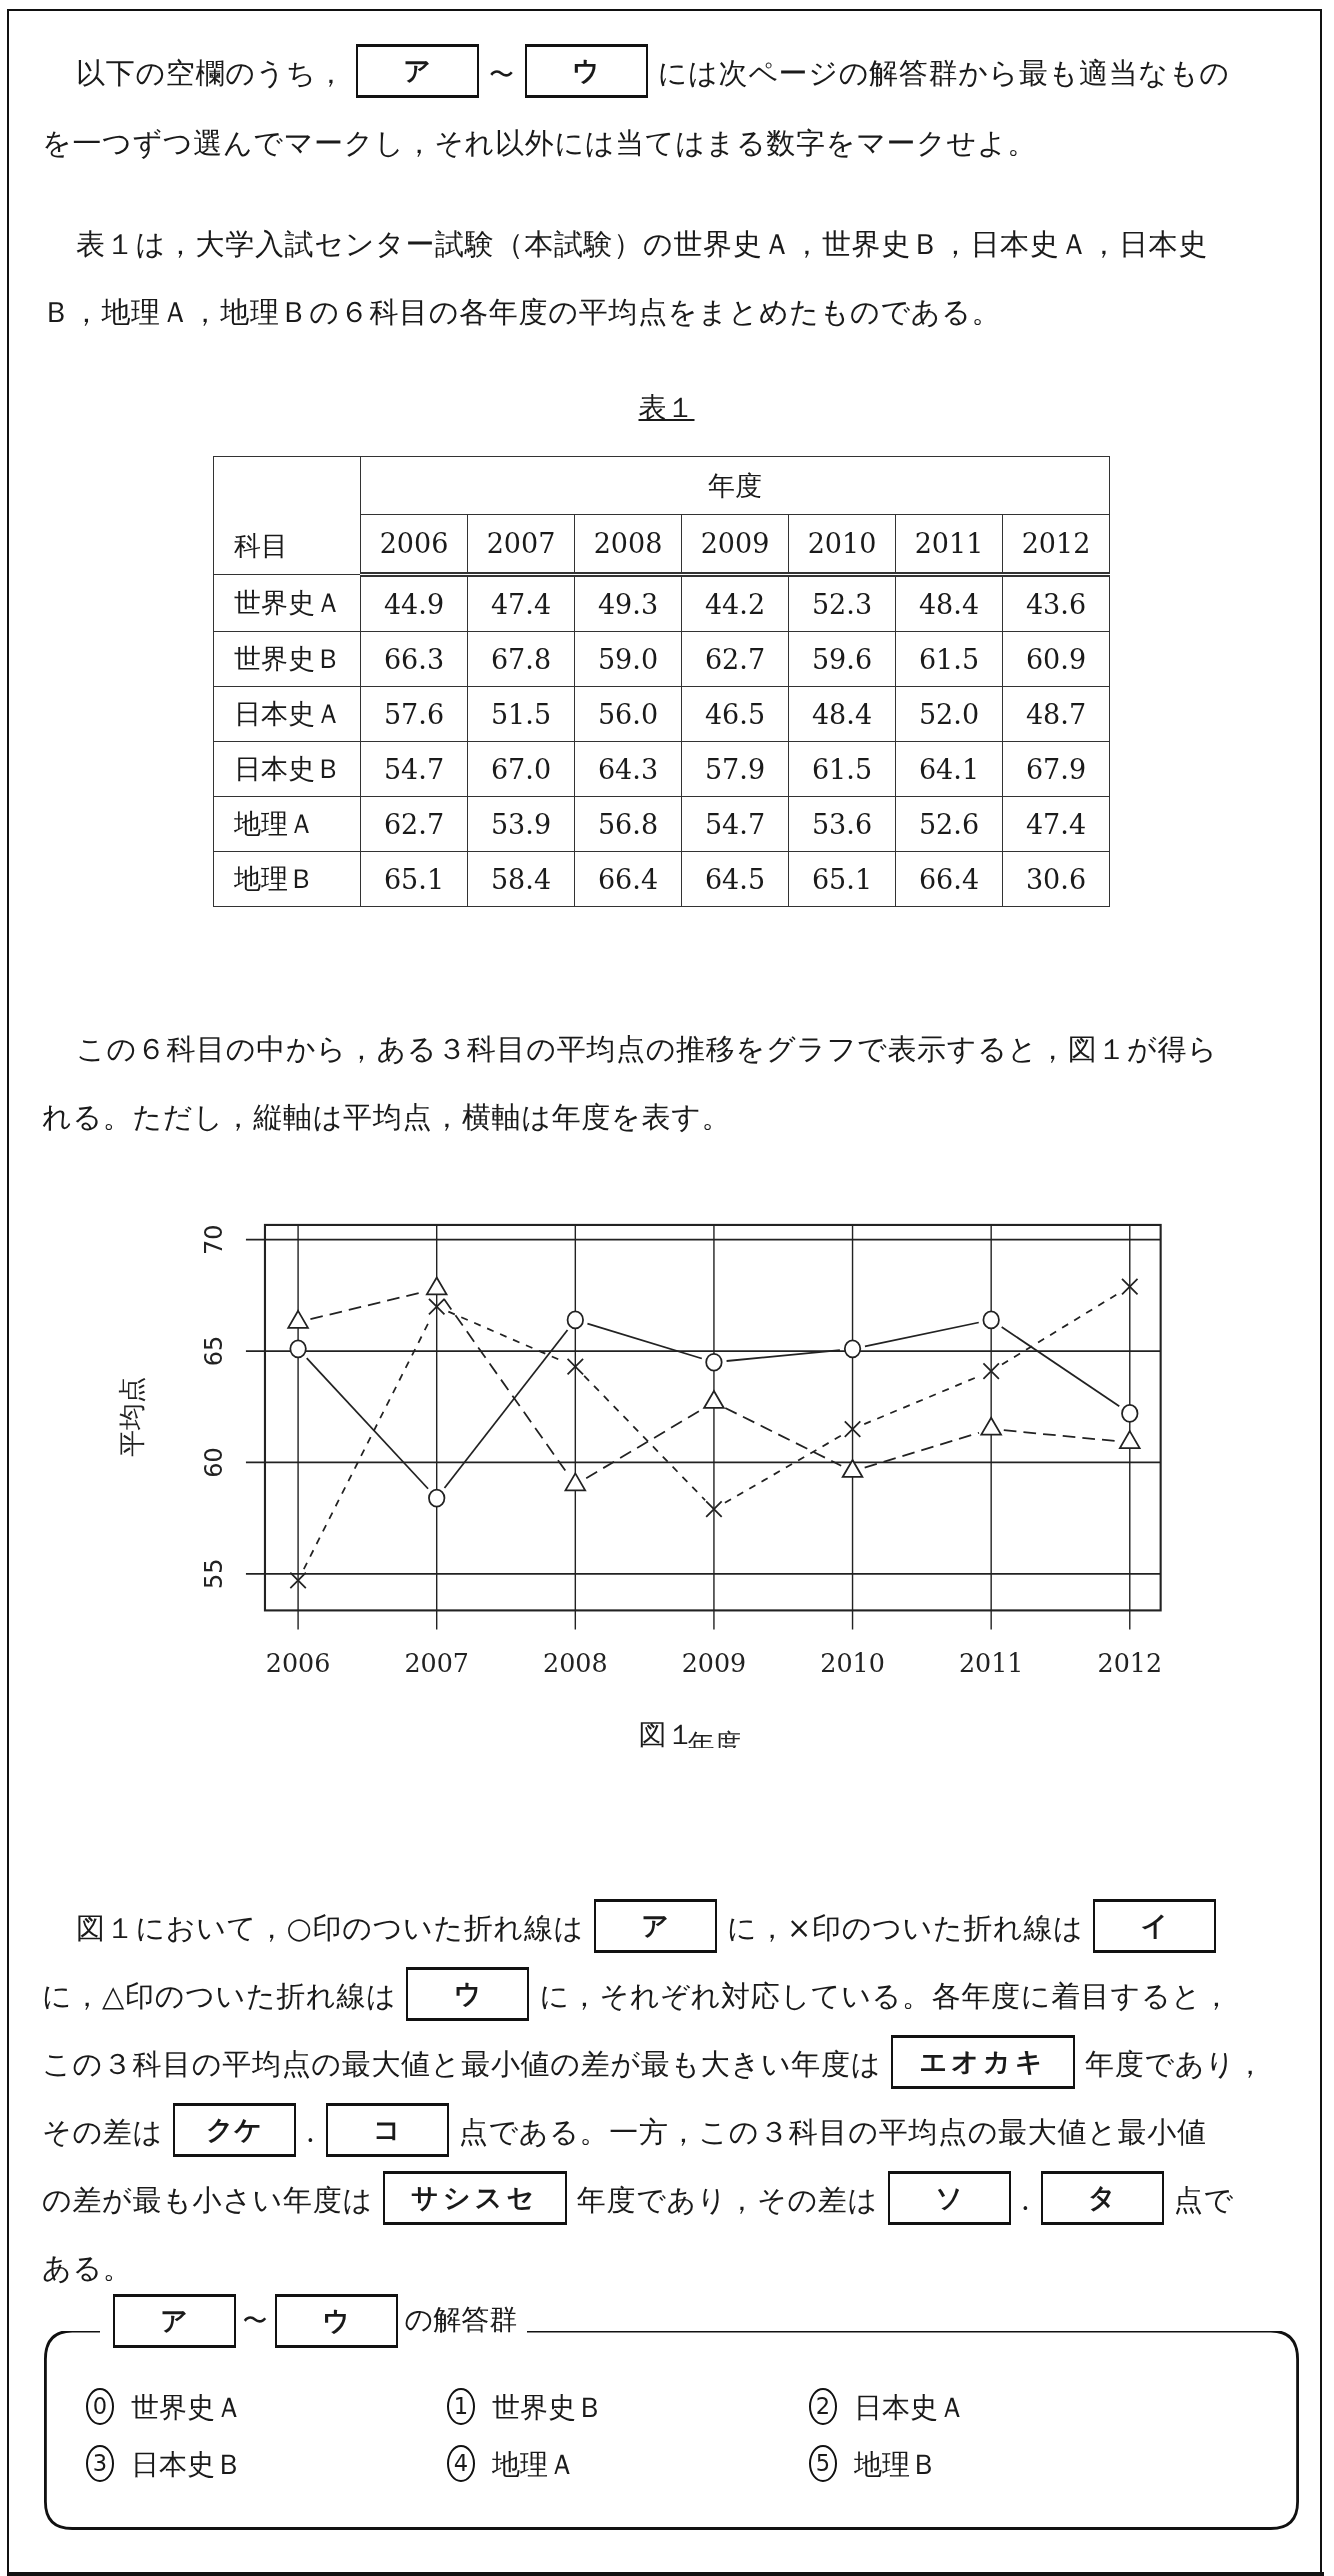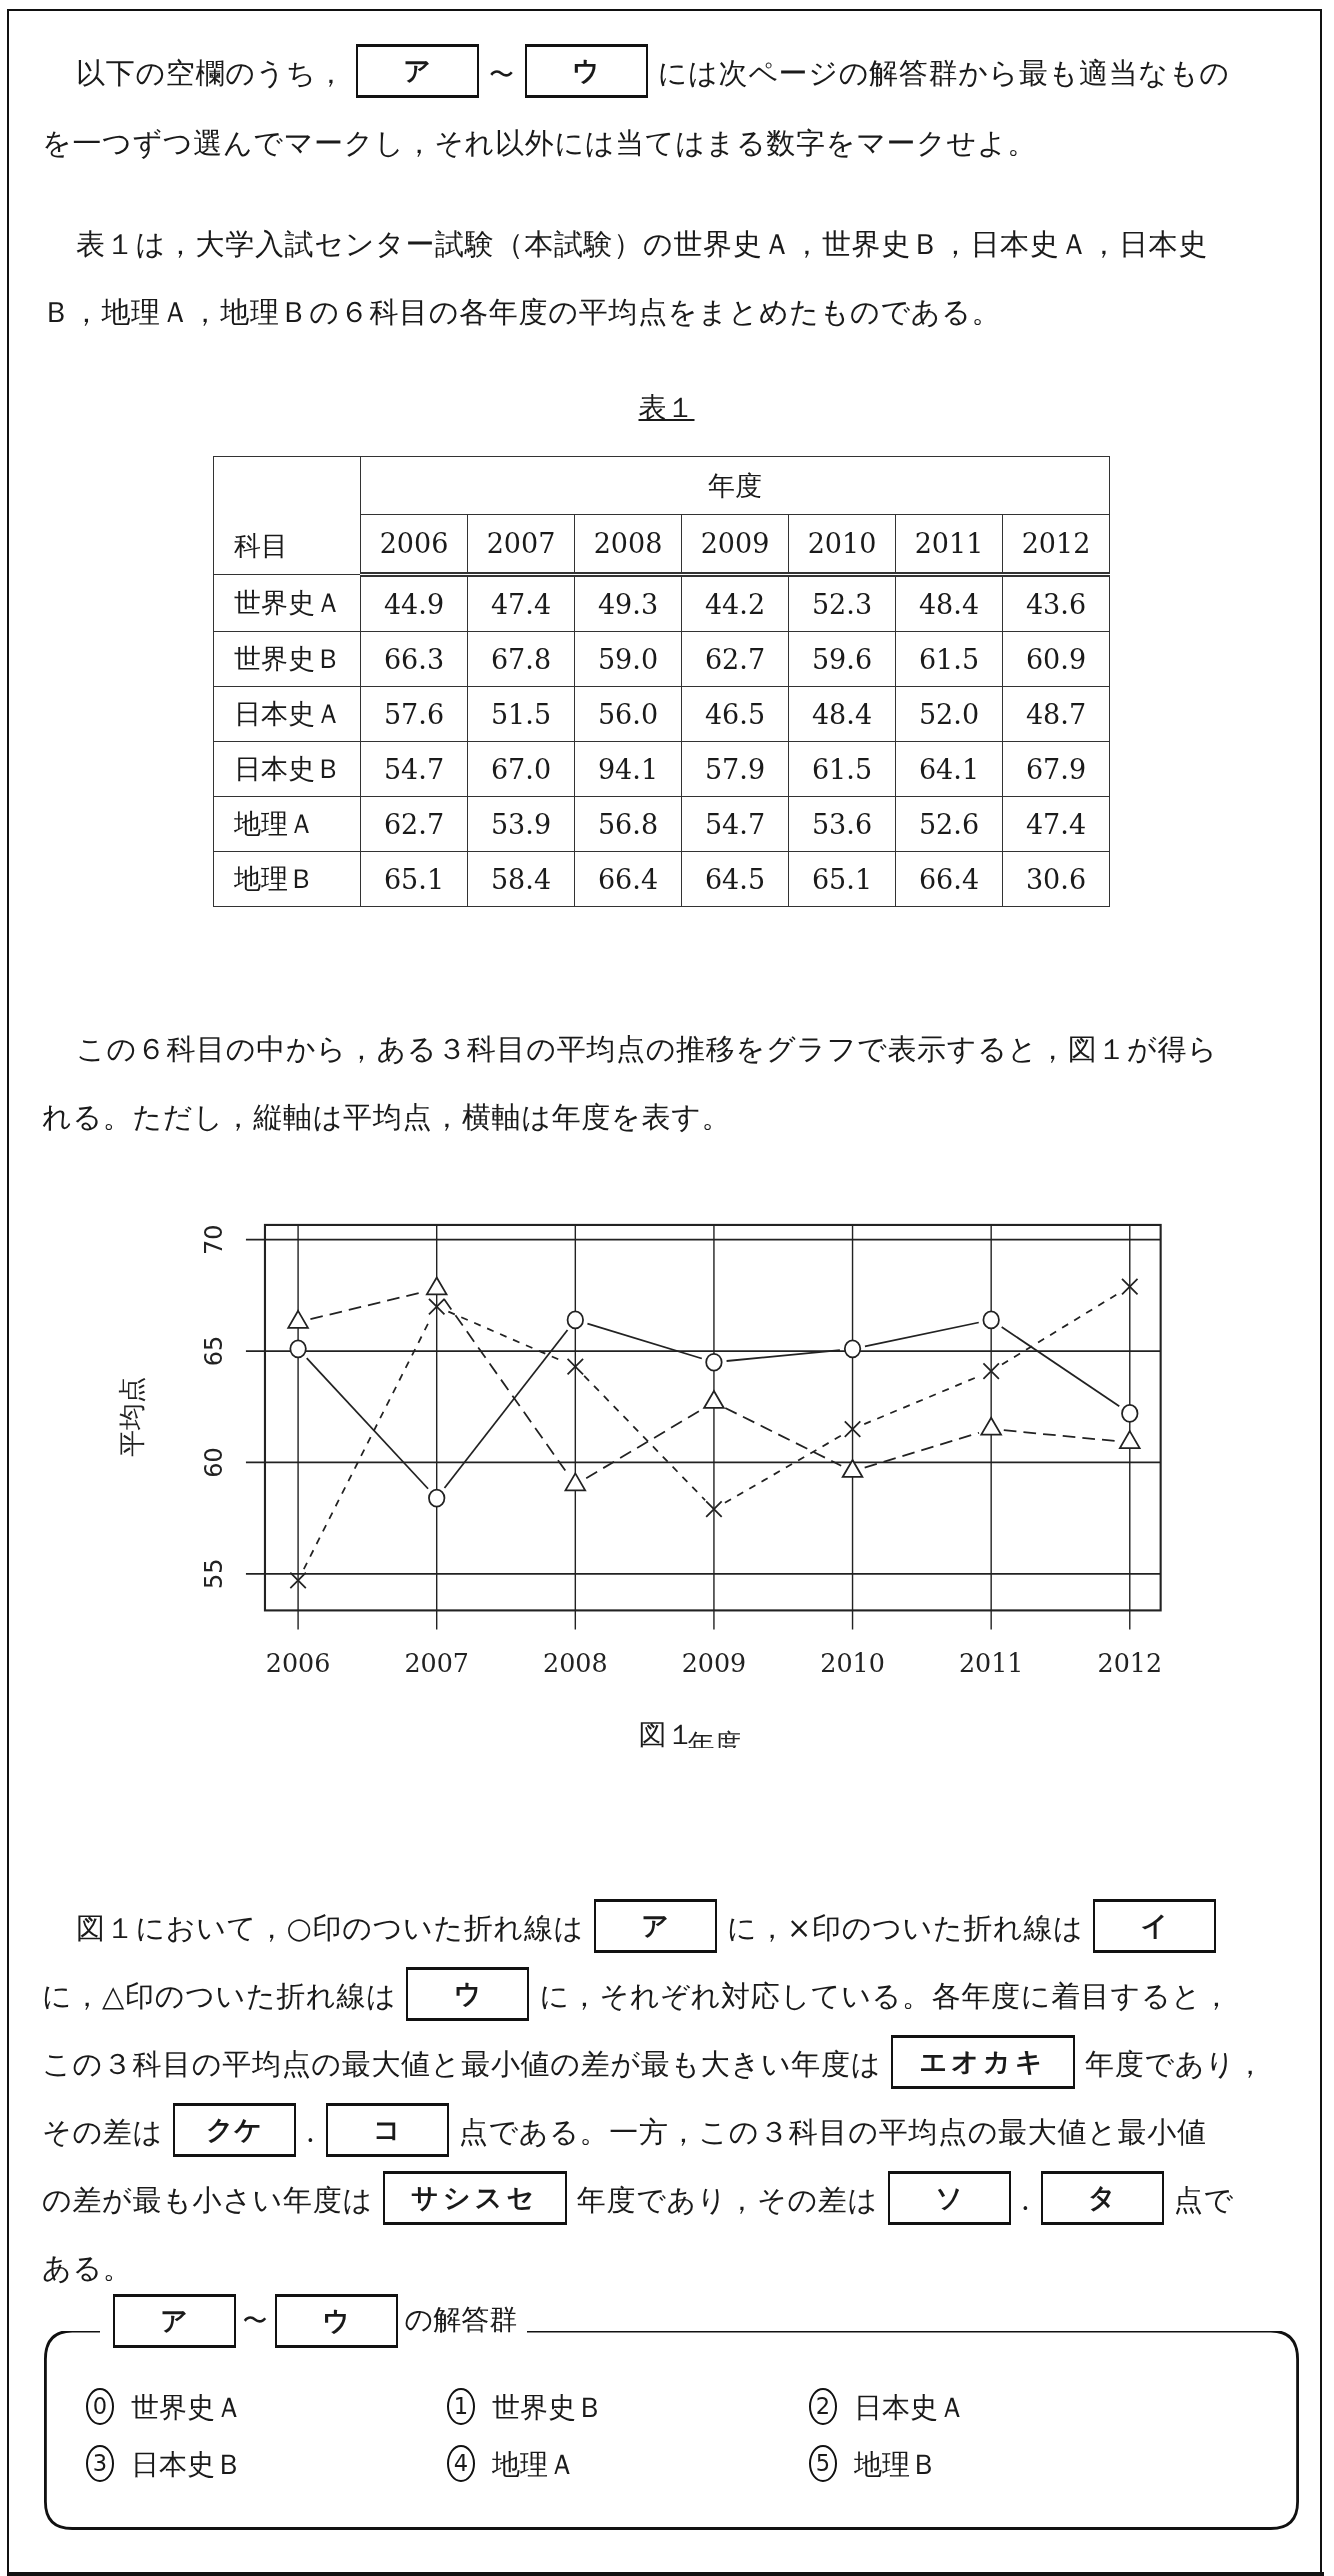--- a/index.html
+++ b/index.html
@@ -102,21 +102,21 @@
         <td>56.0</td>
         <td>46.5</td>
         <td>48.4</td>
         <td>52.0</td>
         <td>48.7</td>
       </tr>
       <tr>
         <td class="subj">日本史Ｂ</td>
         <td>54.7</td>
         <td>67.0</td>
-        <td>94.1</td>
+        <td>64.3</td>
         <td>57.9</td>
         <td>61.5</td>
         <td>64.1</td>
         <td>67.9</td>
       </tr>
       <tr>
         <td class="subj">地理Ａ</td>
         <td>62.7</td>
         <td>53.9</td>
         <td>56.8</td>

